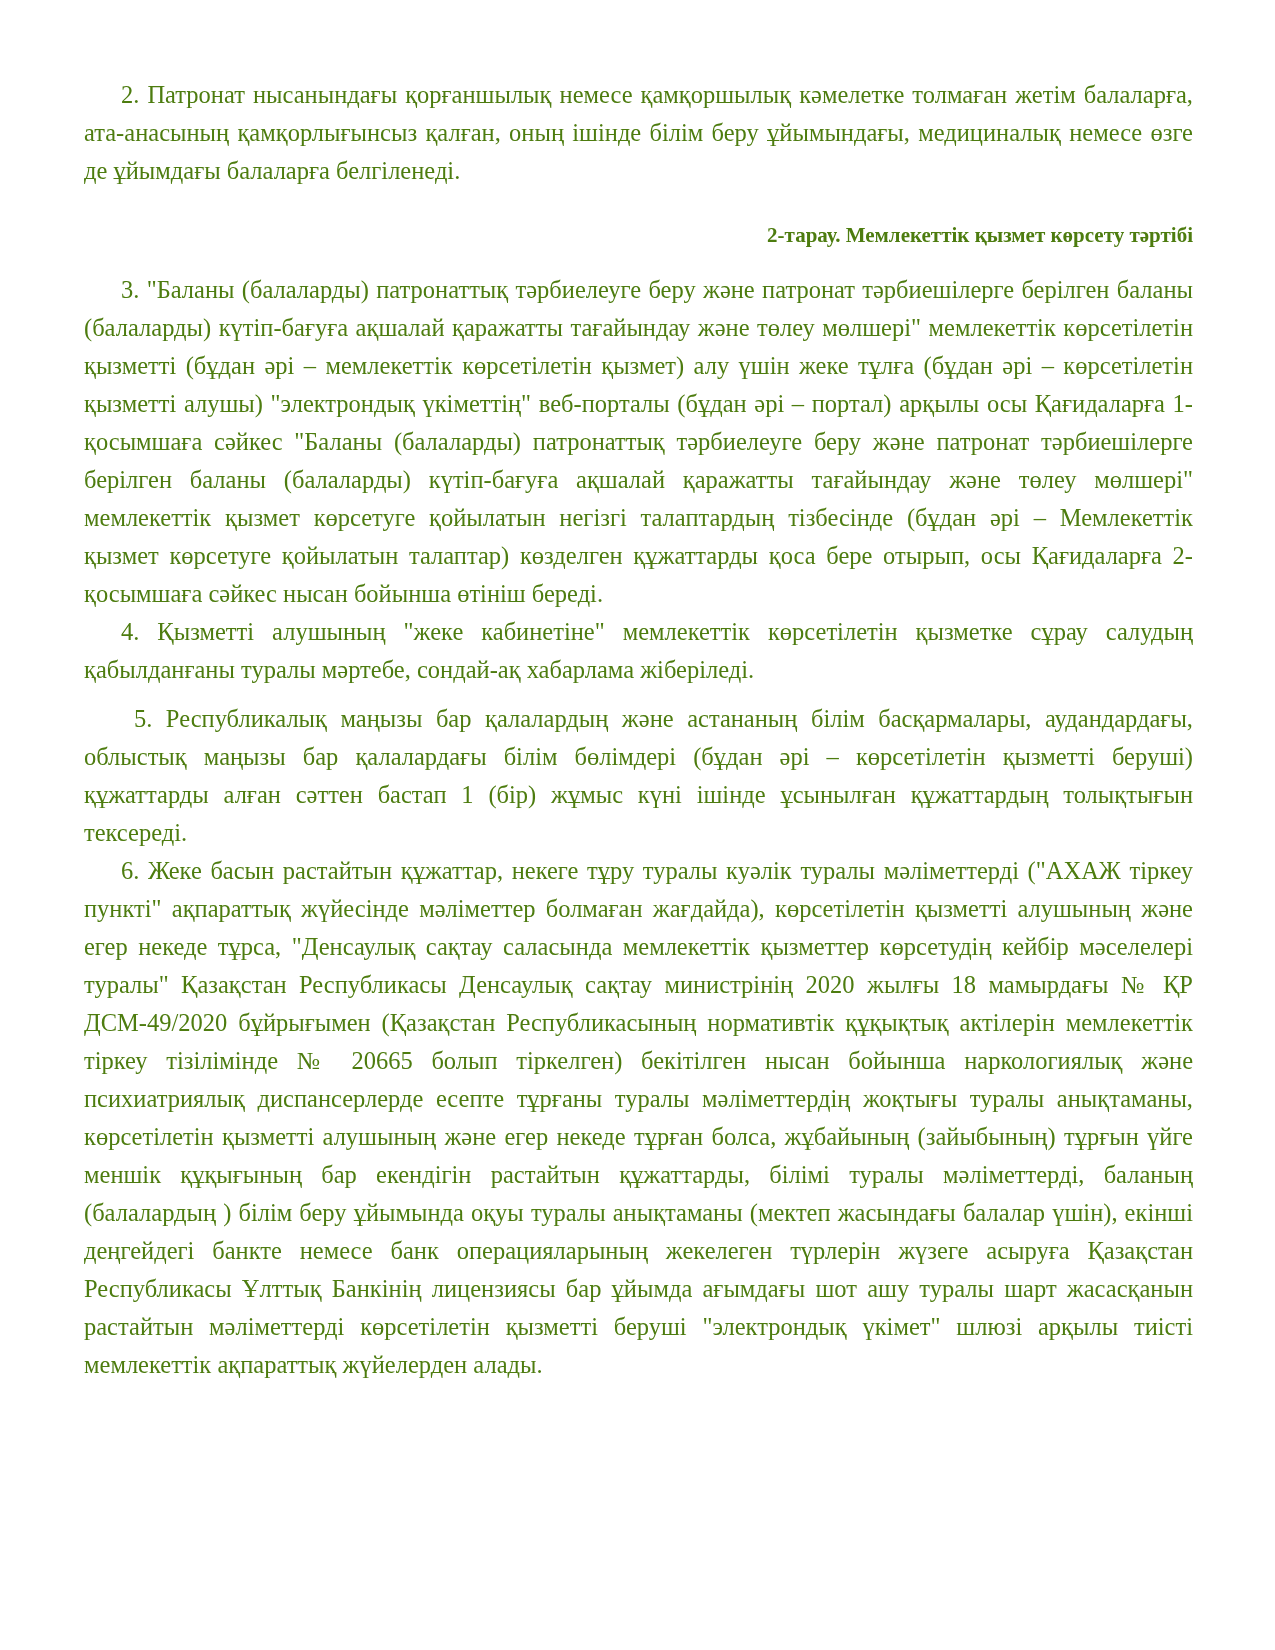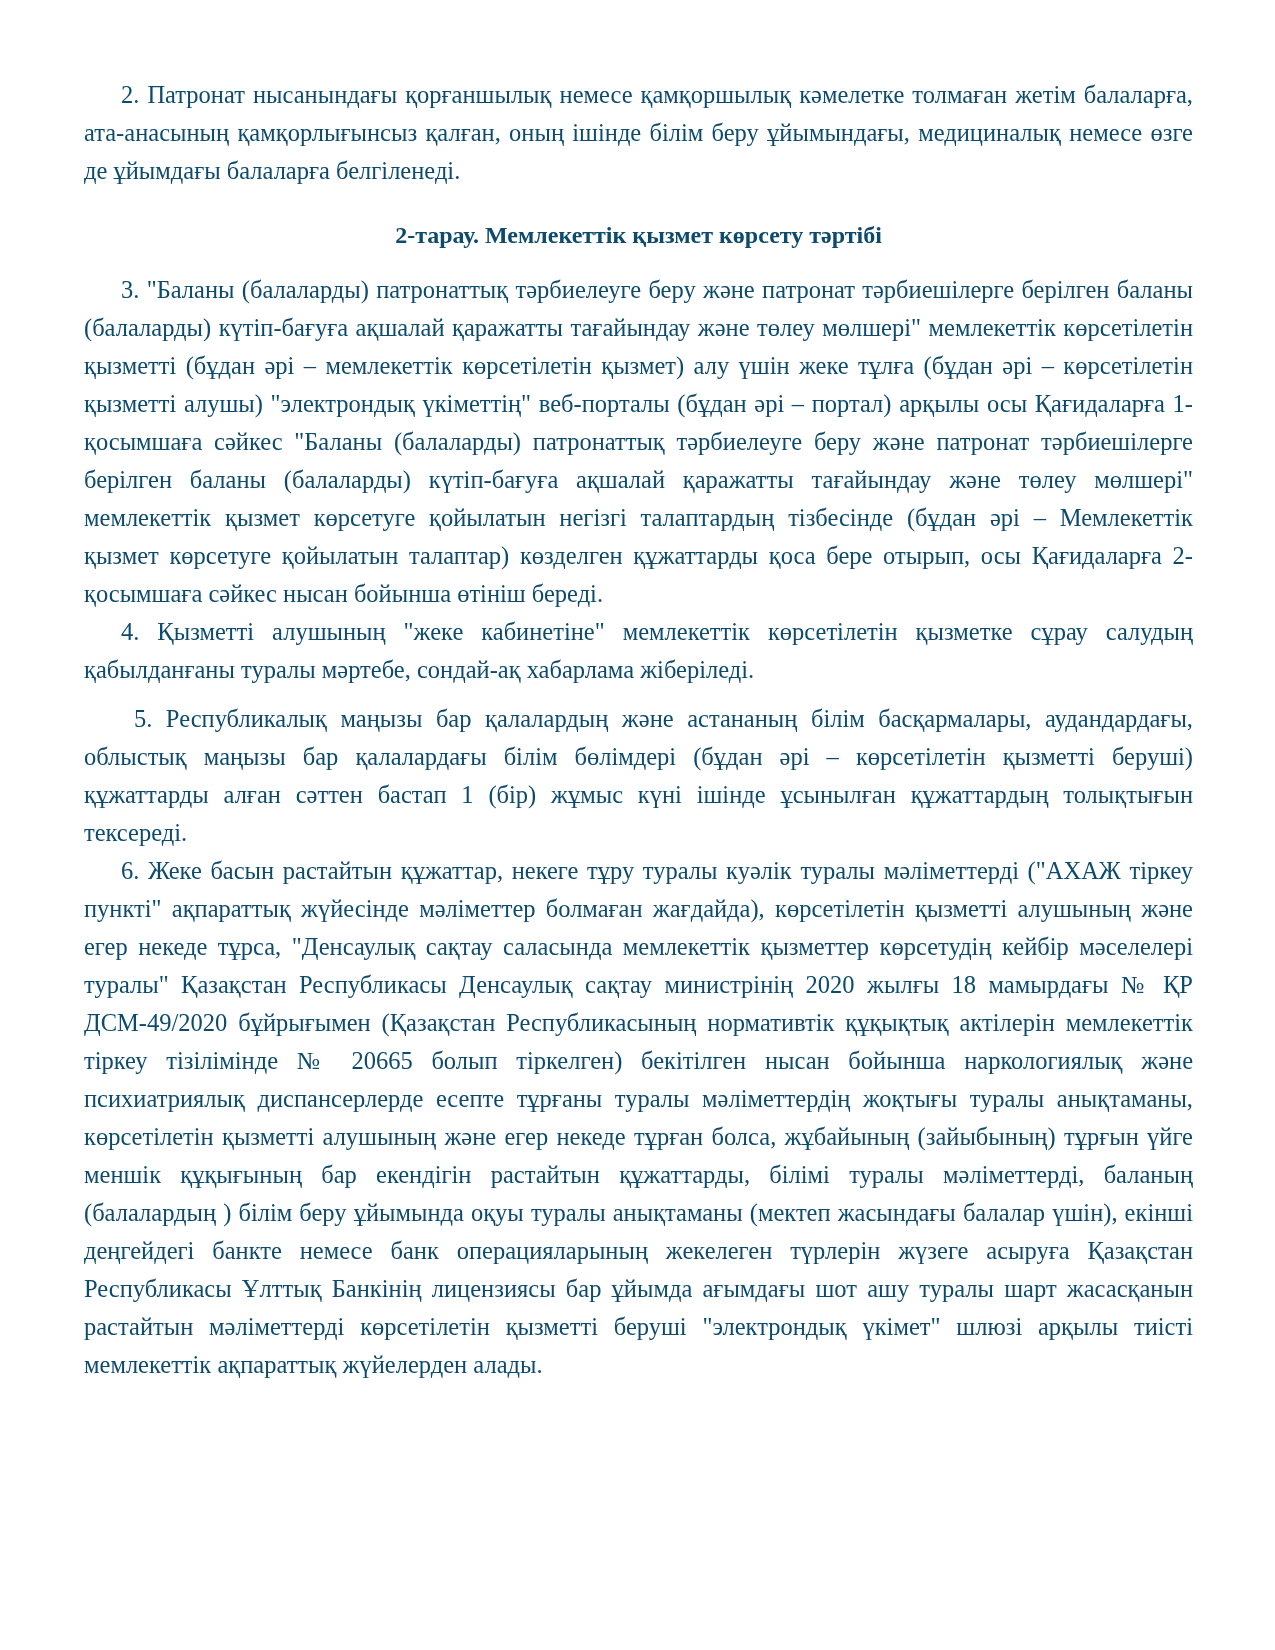--- a/index.html
+++ b/index.html
@@ -7,41 +7,41 @@
     padding: 0;
     background: #ffffff;
   }
   .page {
     position: relative;
     width: 1275px;
     height: 1650px;
     box-sizing: border-box;
     padding: 76px 82px 0 84px;
     background: #ffffff;
-    color: #0c4a6e;
+    color: #4d7c0f;
     font-family: "Liberation Serif", "DejaVu Serif", serif;
     font-size: 24.5px;
     line-height: 38px;
     overflow: hidden;
   }
   .para {
     margin: 0;
     text-align: justify;
     text-indent: 37px;
   }
   .para.indent-lg {
     text-indent: 50px;
     margin-top: 11px;
   }
   .chapter-heading {
     font-family: inherit;
-    font-size: 24px;
+    font-size: 21px;
     line-height: 38px;
     font-weight: 700;
-    text-align: center;
+    text-align: right;
     text-indent: 0;
     margin: 26px 0 17px 0;
   }
 </style>
 </head>
 <body>
 
 <div class="page">
   <p class="para">2. Патронат нысанындағы қорғаншылық немесе қамқоршылық кәмелетке толмаған жетім балаларға, ата-анасының қамқорлығынсыз қалған, оның ішінде білім беру ұйымындағы, медициналық немесе өзге де ұйымдағы балаларға белгіленеді.</p>
 

